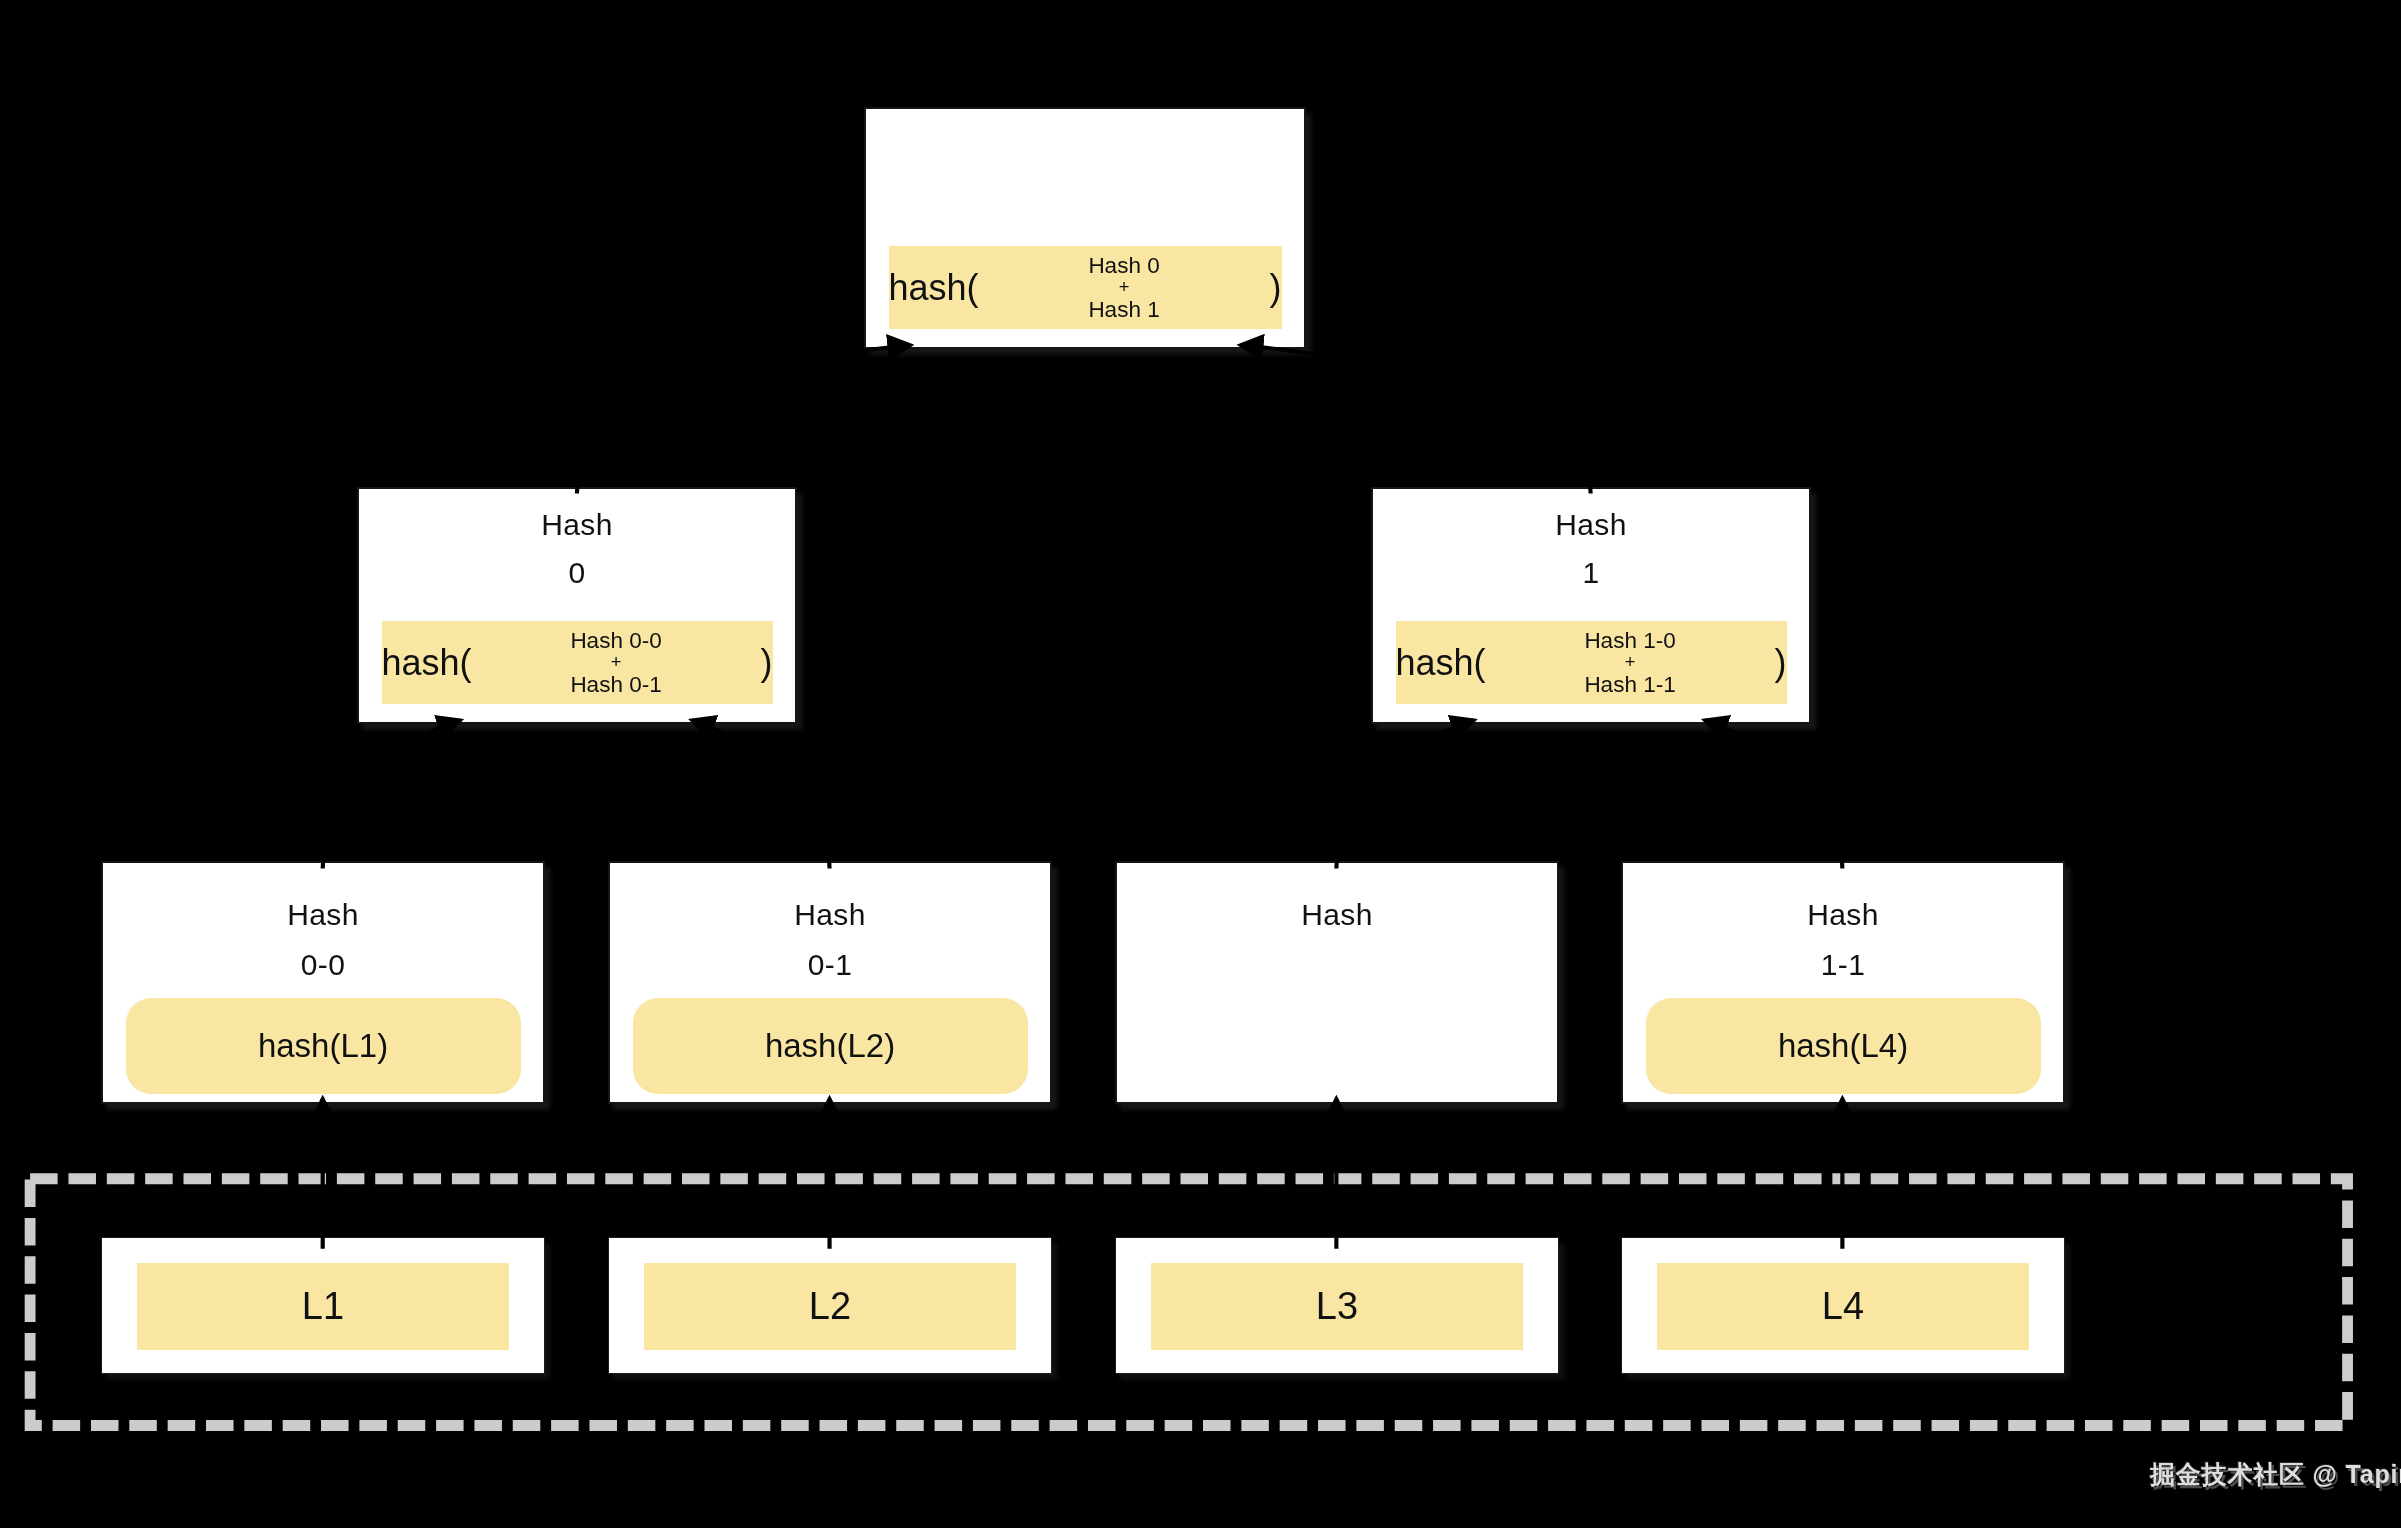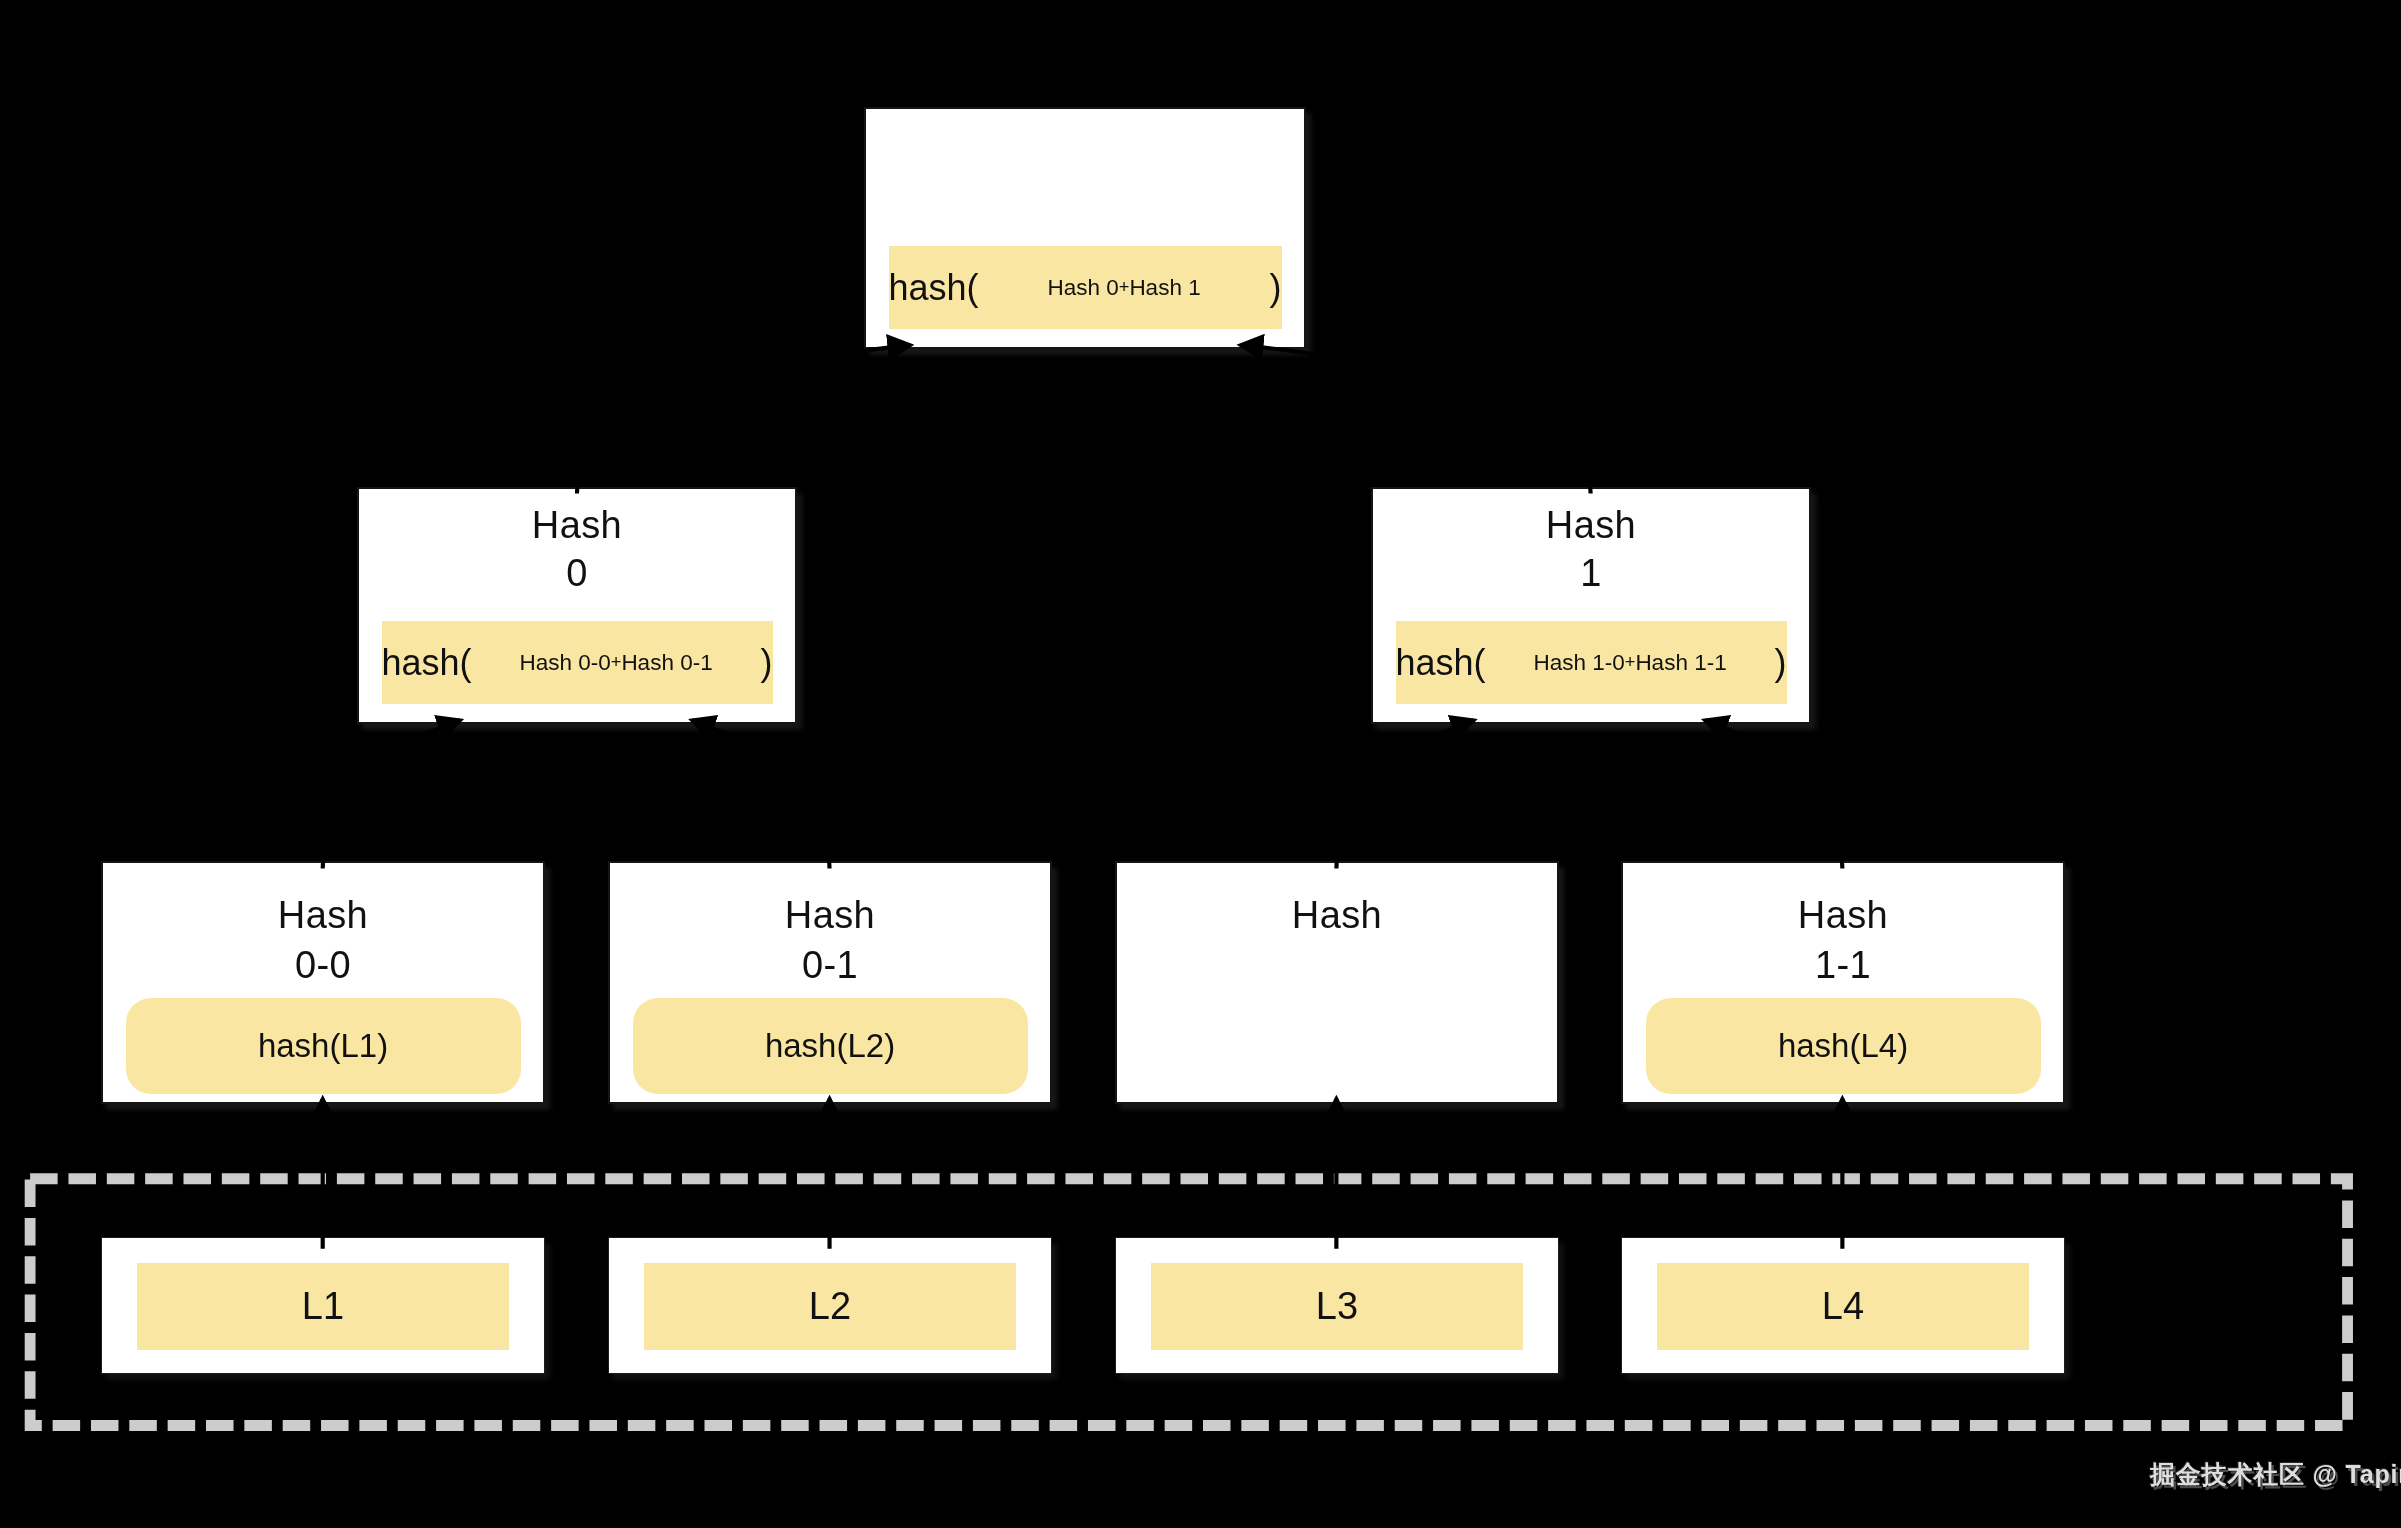--- a/index.html
+++ b/index.html
@@ -23,41 +23,41 @@
   #canvas{position:absolute;inset:0;width:2401px;height:1528px}
 
   .node{
     position:absolute;
     background:var(--box-fill);
     border:2.5px solid var(--box-border);
     box-shadow:5px 5.8px 5px rgba(70,70,70,.35);
   }
   .ntitle{
     position:absolute;left:0;right:0;text-align:center;
-    font-size:38px;line-height:48px;color:var(--text);
+    font-size:30px;line-height:48px;color:var(--text);
     letter-spacing:0.4px;
   }
   .ntitle span{display:block}
 
   
   .root .ntitle{top:47px;font-size:39px}
   
   .lvl1 .ntitle{top:11.7px}
   
   .lvl2 .ntitle{top:27px;line-height:50px}
 
   .formula{
     position:absolute;left:22.5px;right:22.5px;height:83px;
     background:var(--inner-fill);
     display:flex;align-items:center;justify-content:space-between;gap:40px;
   }
   .root .formula{top:137px}
   .lvl1 .formula{top:132px}
   .fn{font-size:36px;white-space:pre}
-  .stack{display:flex;flex-direction:row;align-items:center;font-size:22.5px;line-height:25px}
+  .stack{display:flex;flex-direction:column;align-items:center;font-size:22.5px;line-height:25px}
   .stack .plus{font-size:18.3px;line-height:18.3px}
 
   .valuebox{
     position:absolute;left:22.5px;right:22.5px;top:135px;height:96px;
     background:var(--inner-fill);
     display:flex;align-items:center;justify-content:center;
     font-size:33px;
     border-radius:25px;
   }
 

